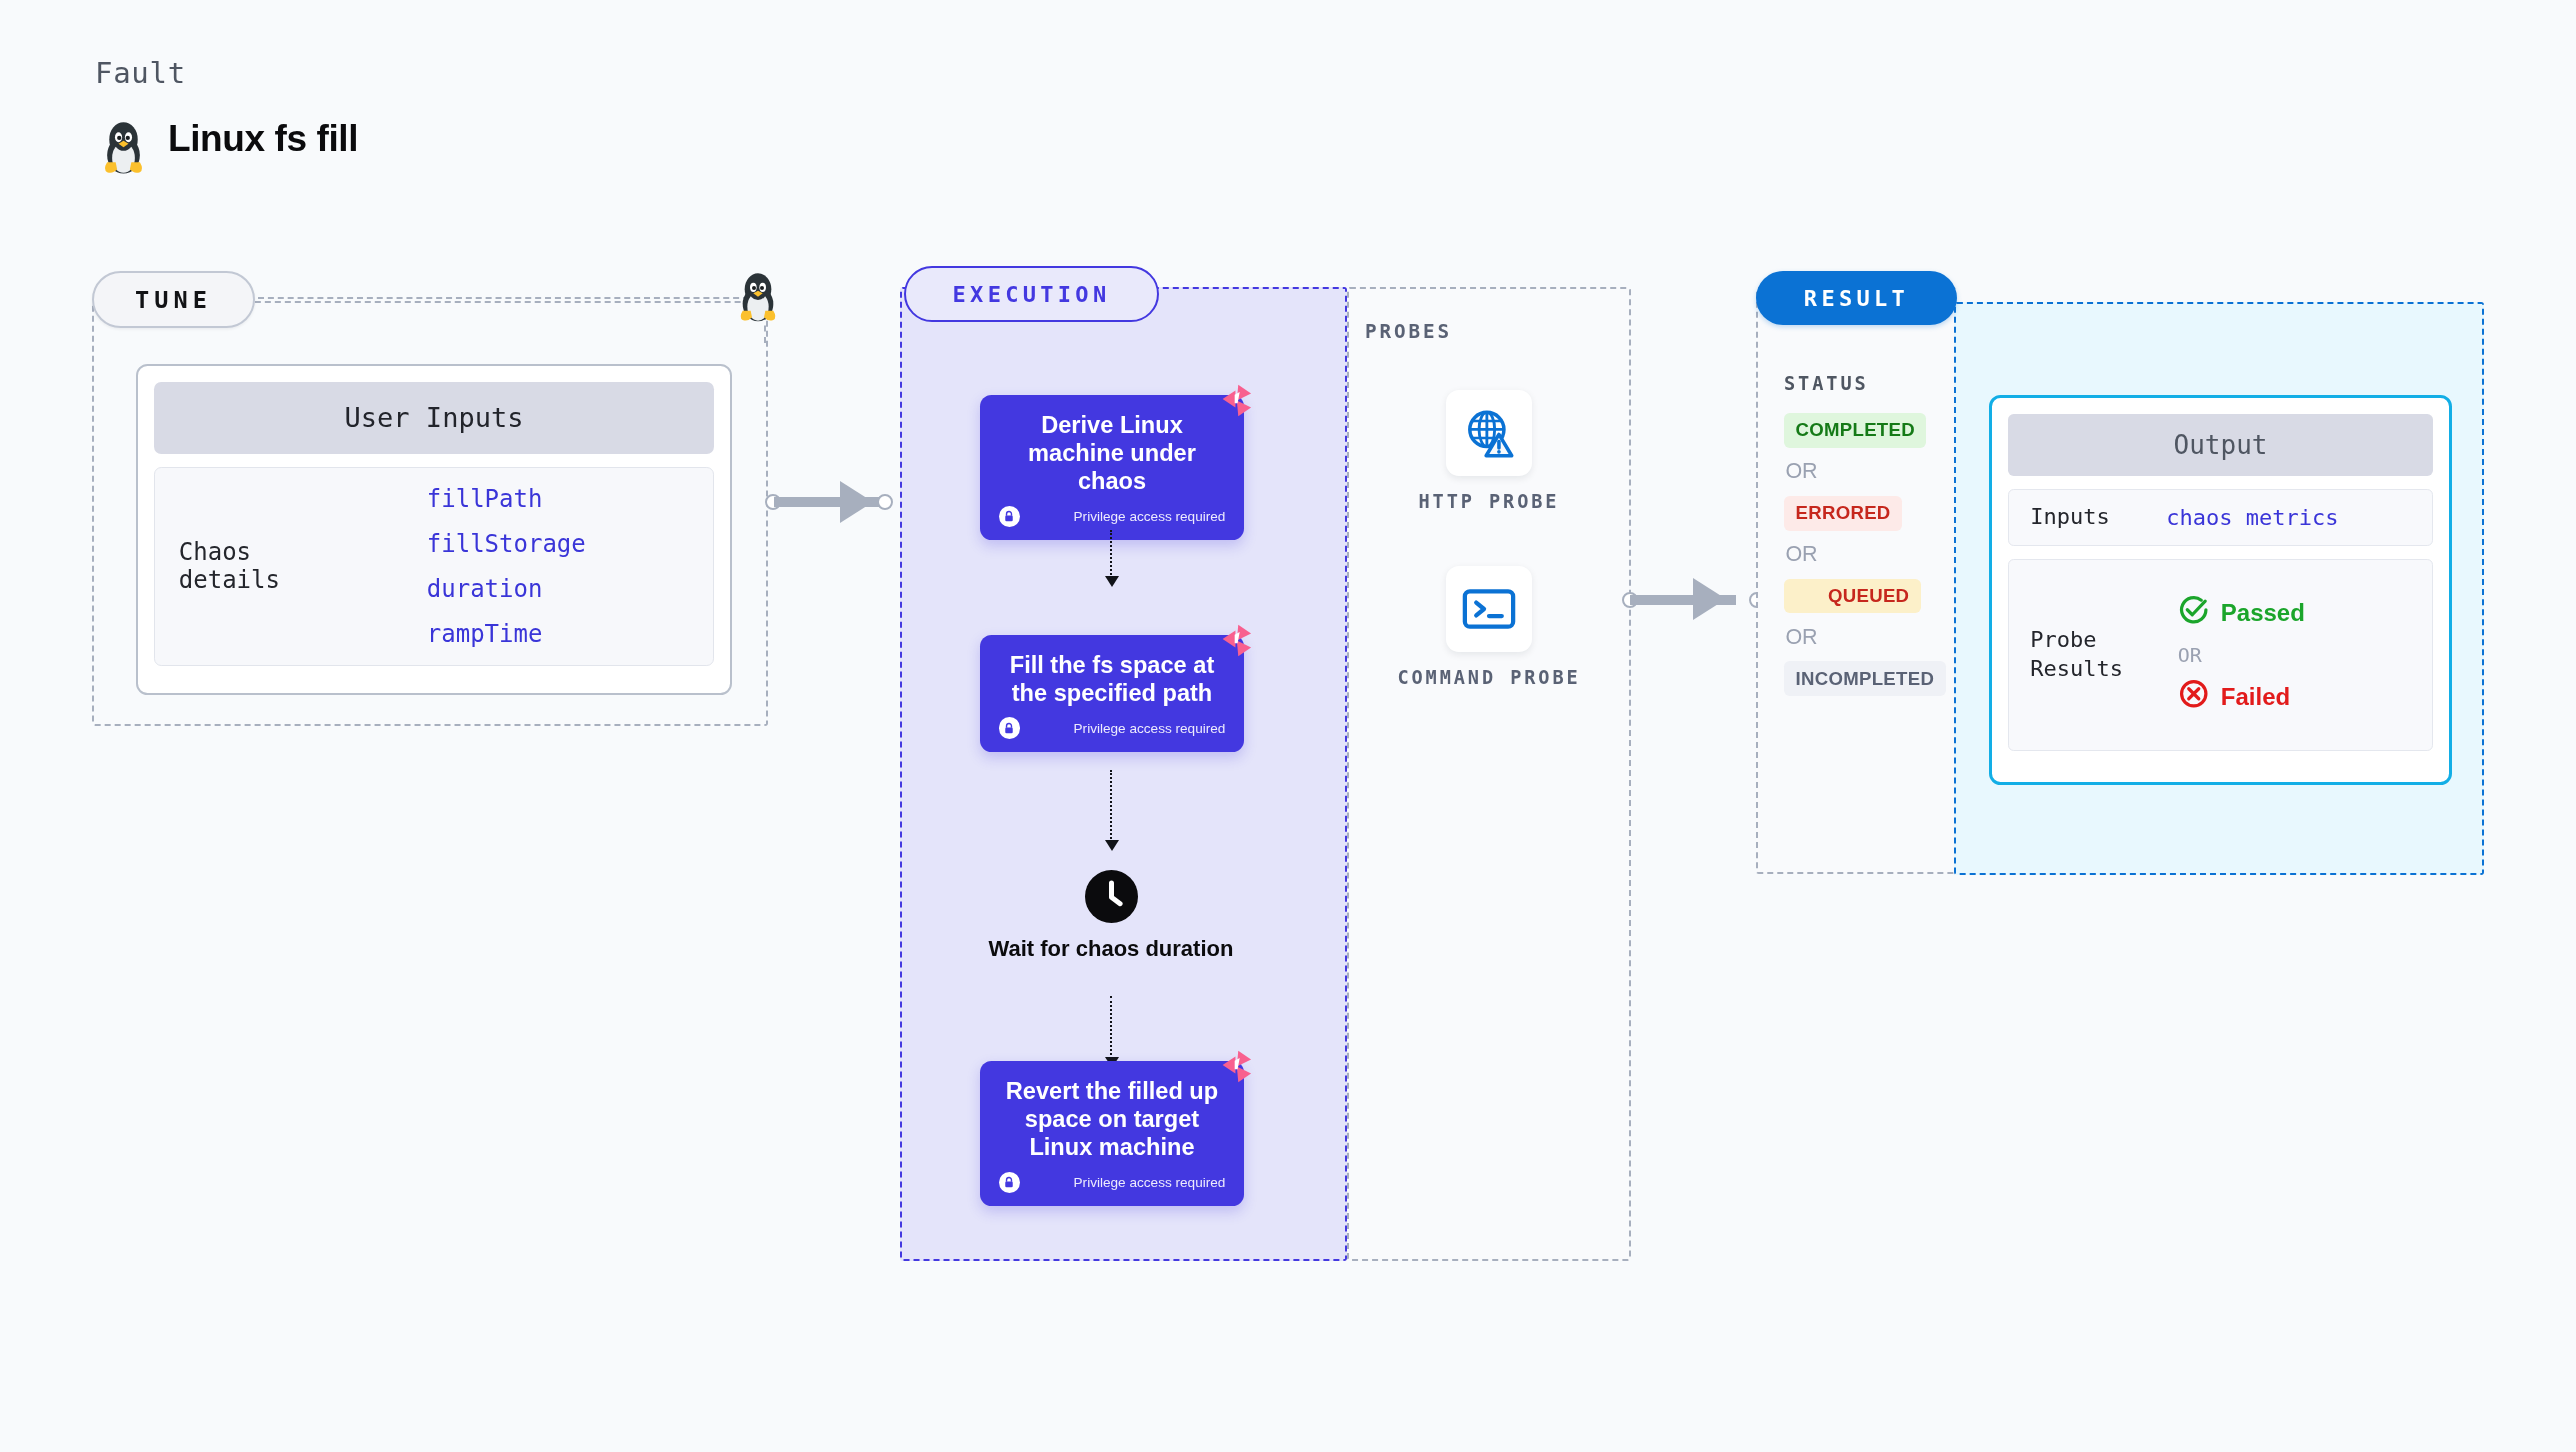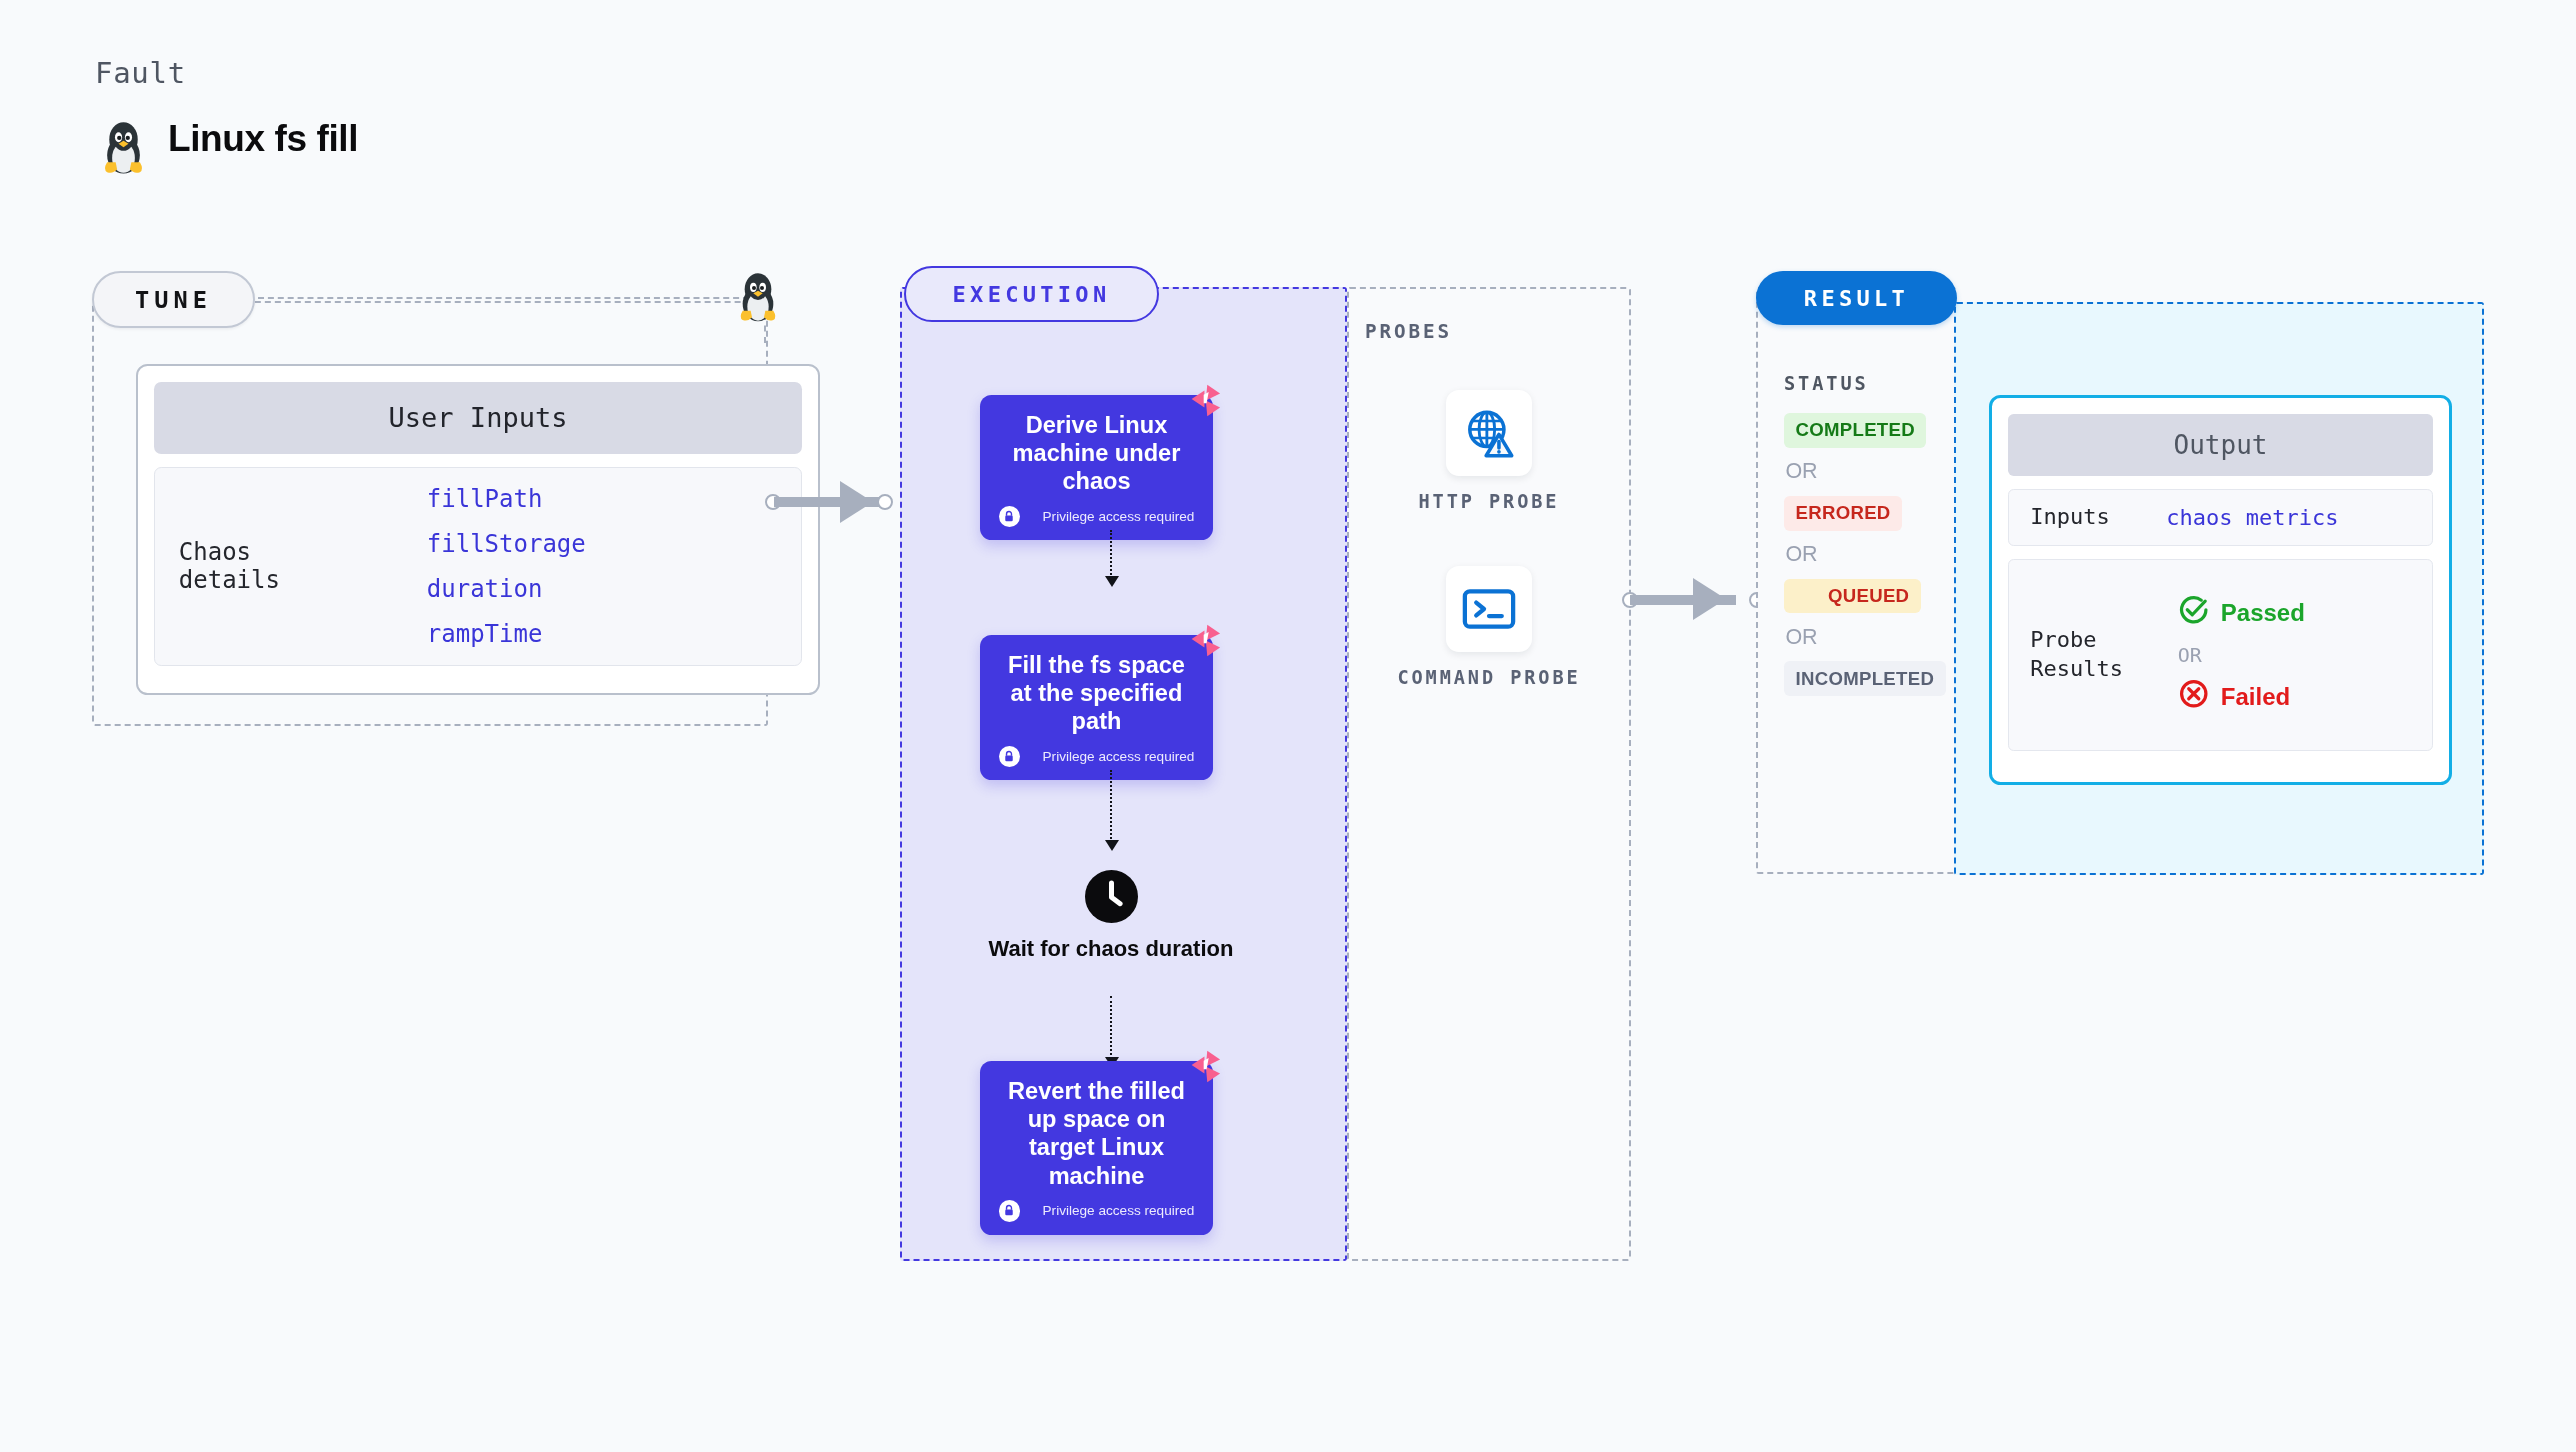--- a/index.html
+++ b/index.html
@@ -37,21 +37,21 @@
     border: 2.1px dashed #A7AFBE; border-radius: 2.9px; background: transparent;
   }
   #tune-pill {
     left: 92px; top: 271px; width: 163px; height: 57px;
     background: #F4F5F8; border: 2.1px solid #C2C8D4; color: #121316;
     font-size: 23.6px; letter-spacing: 5px;
     box-shadow: 0 1.4px 2.9px rgba(16,24,40,.06);
   }
 
   .card-outer {
-    position: absolute; left: 136px; top: 364px; width: 684px; height: 331px;
+    position: absolute; left: 136px; top: 364px; width: 596px; height: 331px;
     background: #FFFFFF; border: 2.1px solid #B9C0CC; border-radius: 11.5px;
     padding: 15.8px;
   }
   .card-header {
     height: 72px; background: #D8DAE5; border-radius: 7.2px;
     display: flex; align-items: center; justify-content: center;
     font-family: "DejaVu Sans Mono", monospace; font-size: 27px; color: #22242B;
   }
   .card-body {
     margin-top: 13px; height: 199px; background: #F7F8FB;
@@ -81,21 +81,21 @@
     left: 900px; top: 287px; width: 447px; height: 974px;
     border: 2.9px dashed #4338E0; border-radius: 2.9px; background: #E4E4FA;
   }
   #exec-pill {
     left: 904px; top: 266px; width: 255px; height: 56px;
     background: #E9E9FB; border: 2.9px solid #4338E0; color: #4338E0;
     font-size: 22px; letter-spacing: 4.3px;
   }
 
   .step {
-    position: absolute; width: 233px; border-radius: 11.5px; background: #4338E0;
+    position: absolute; width: 264px; border-radius: 11.5px; background: #4338E0;
     box-shadow: 0 5.7px 13px rgba(67,56,224,.22);
     padding: 15.8px 18.6px 13px; color: #FFFFFF; text-align: center;
   }
   .step-title { font-size: 23.6px; font-weight: bold; line-height: 1.2; }
   .step-sub { margin-top: 10px; display: flex; align-items: center; justify-content: space-between; gap: 10px; }
   .lock-badge {
     width: 21.5px; height: 21.5px; border-radius: 50%; background: #FFFFFF; flex: none;
     display: flex; align-items: center; justify-content: center;
   }
   .step-sub-text { font-size: 13.6px; color: #EDEBFD; }

